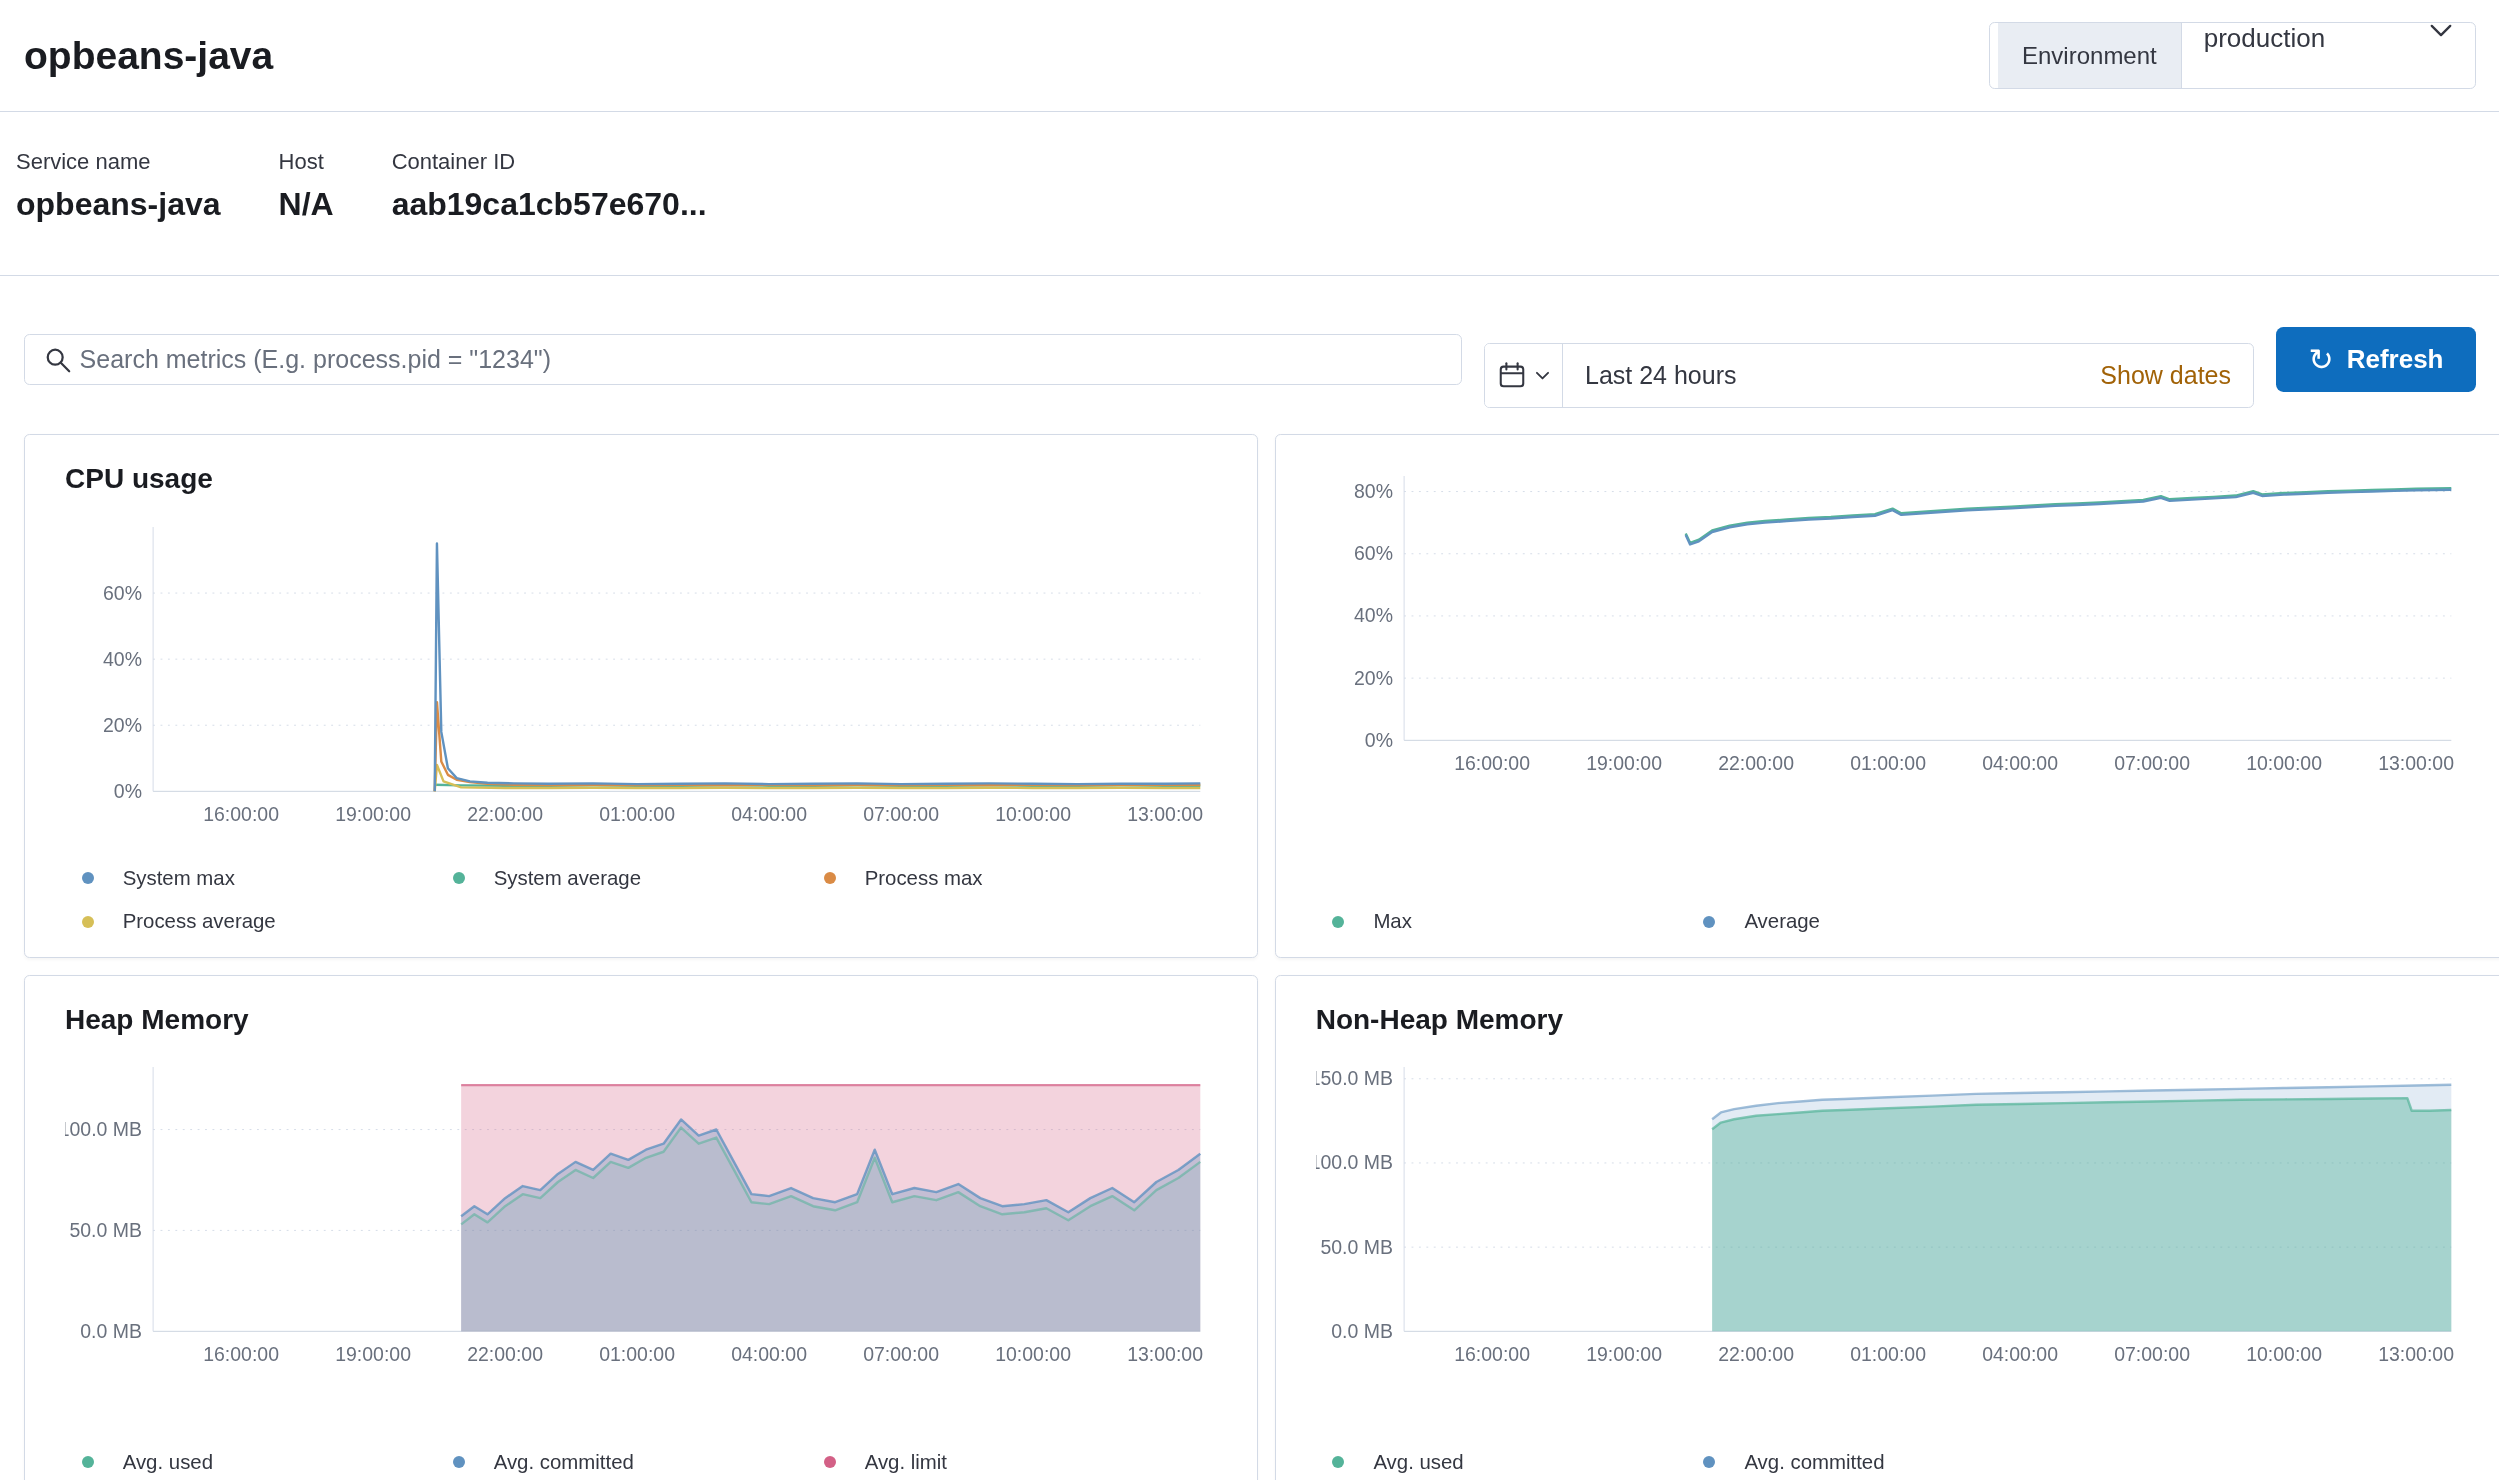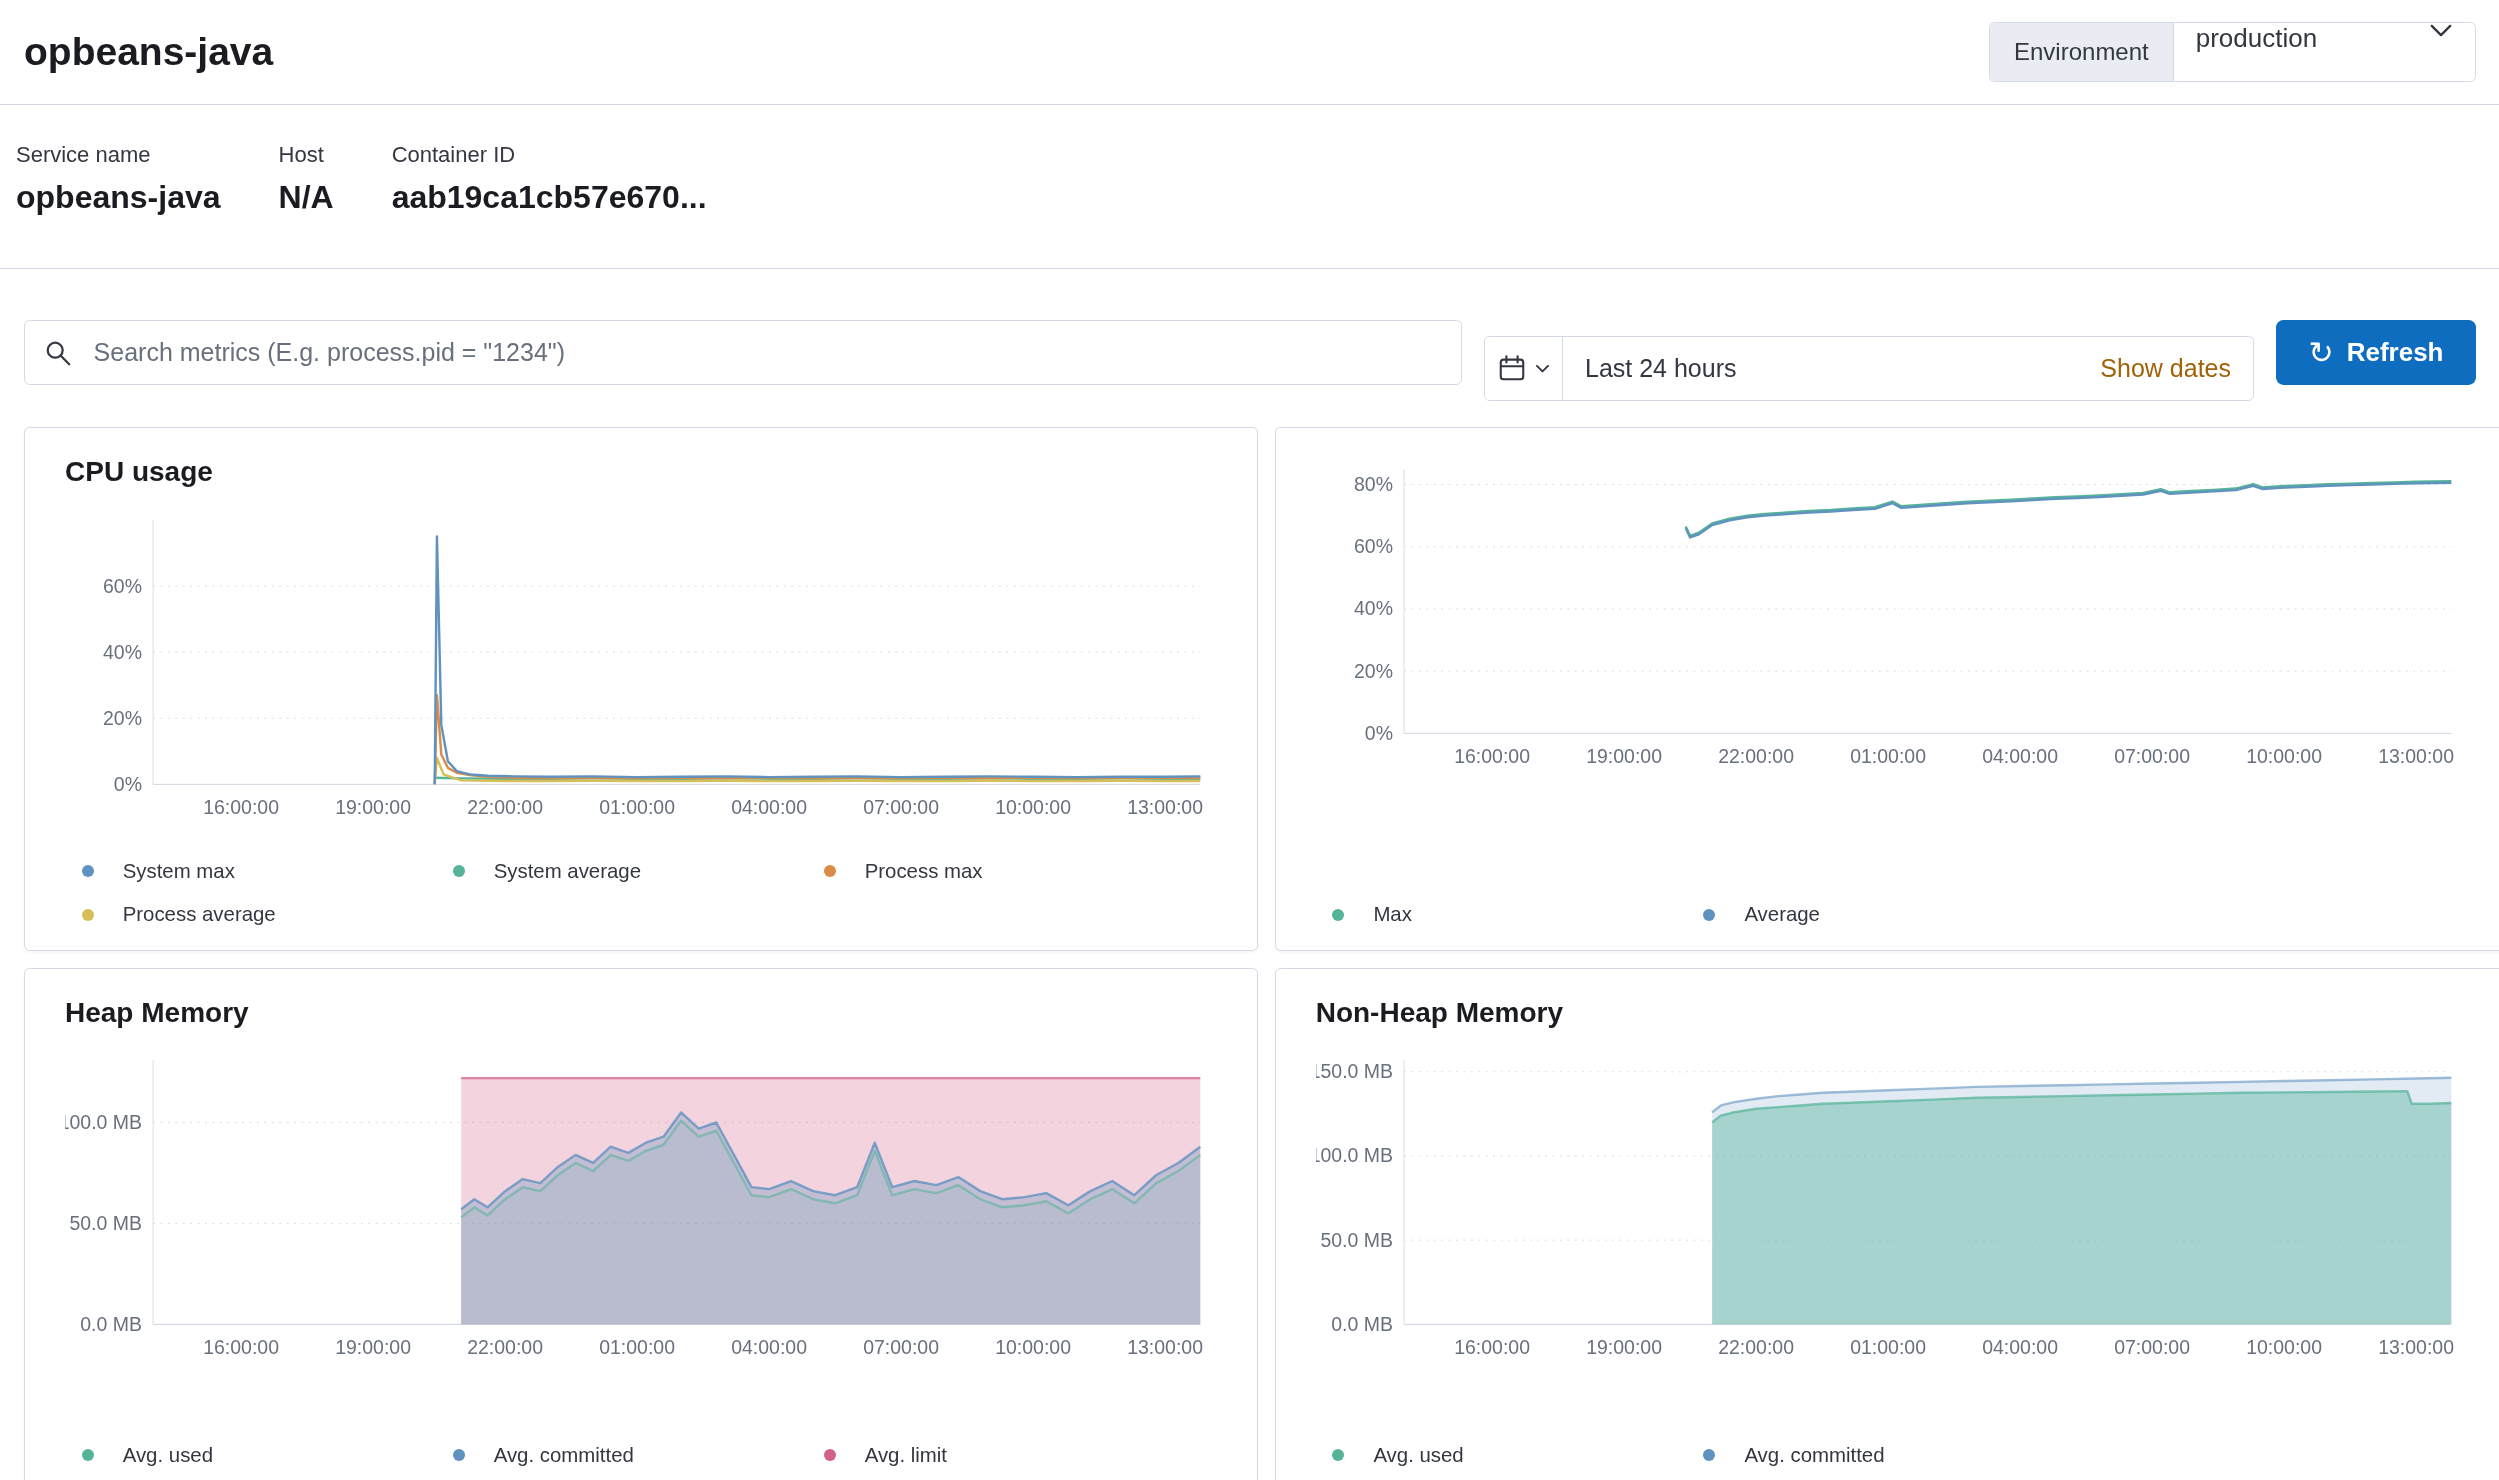--- a/index.html
+++ b/index.html
@@ -8,41 +8,41 @@
     font-family: "Liberation Sans", "DejaVu Sans", sans-serif;
     color: #343741;
   }
   
   .page-header {
     display: flex; justify-content: space-between; align-items: center;
     padding: 22px 24px; border-bottom: 0.9px solid #D3DAE6;
   }
   .page-header h1 { margin: 0; font-size: 39px; font-weight: 600; color: #1A1C21; }
   .env-group {
-    display: flex; height: 60px; border: 0.9px solid #D3DAE6; border-radius: 5.6px;
-    overflow: hidden; min-width: 487px; background: #fff; cursor: pointer;
+    display: flex; height: 67px; border: 0.9px solid #D3DAE6; border-radius: 5.6px;
+    overflow: hidden; min-width: 487px; background: #fff; cursor: pointer; padding-left: 8px;
   }
   .env-prepend {
     background: #E9EDF3; display: flex; align-items: center; padding: 0 24px;
     font-size: 24px; color: #343741; border-right: 0.9px solid #D3DAE6; white-space: nowrap;
   }
   .env-select {
     flex: 1; display: flex; align-items: flex-start; justify-content: space-between;
     padding: 0 22px; font-size: 26px; color: #343741;
   }
   
   .service-info {
     display: flex; gap: 58px; padding: 37px 16px 52px; border-bottom: 0.9px solid #D3DAE6;
   }
   .info-label { font-size: 22px; color: #343741; }
   .info-value { font-size: 32px; font-weight: 600; color: #1A1C21; margin-top: 11px; }
   
   .toolbar { display: flex; align-items: center; gap: 22px; margin: 35px 24px 26px; }
   .search-box {
-    flex: 1; display: flex; align-items: center; gap: 20px; height: 65px;
+    flex: 1; display: flex; align-items: center; gap: 6px; height: 51px;
     border: 0.9px solid #D3DAE6; border-radius: 5.6px; padding: 0 18.6px; background: #fff;
   }
   .search-box input {
     border: none; outline: none; flex: 1; font-size: 25px; color: #343741;
     font-family: "Liberation Sans", sans-serif; background: transparent;
   }
   .search-box input::placeholder { color: #69707D; }
   .datepicker {
     display: flex; height: 65px; width: 770px; border: 0.9px solid #D3DAE6;
     border-radius: 5.6px; overflow: hidden; background: #fff; flex-shrink: 0; margin-top: 32px;

